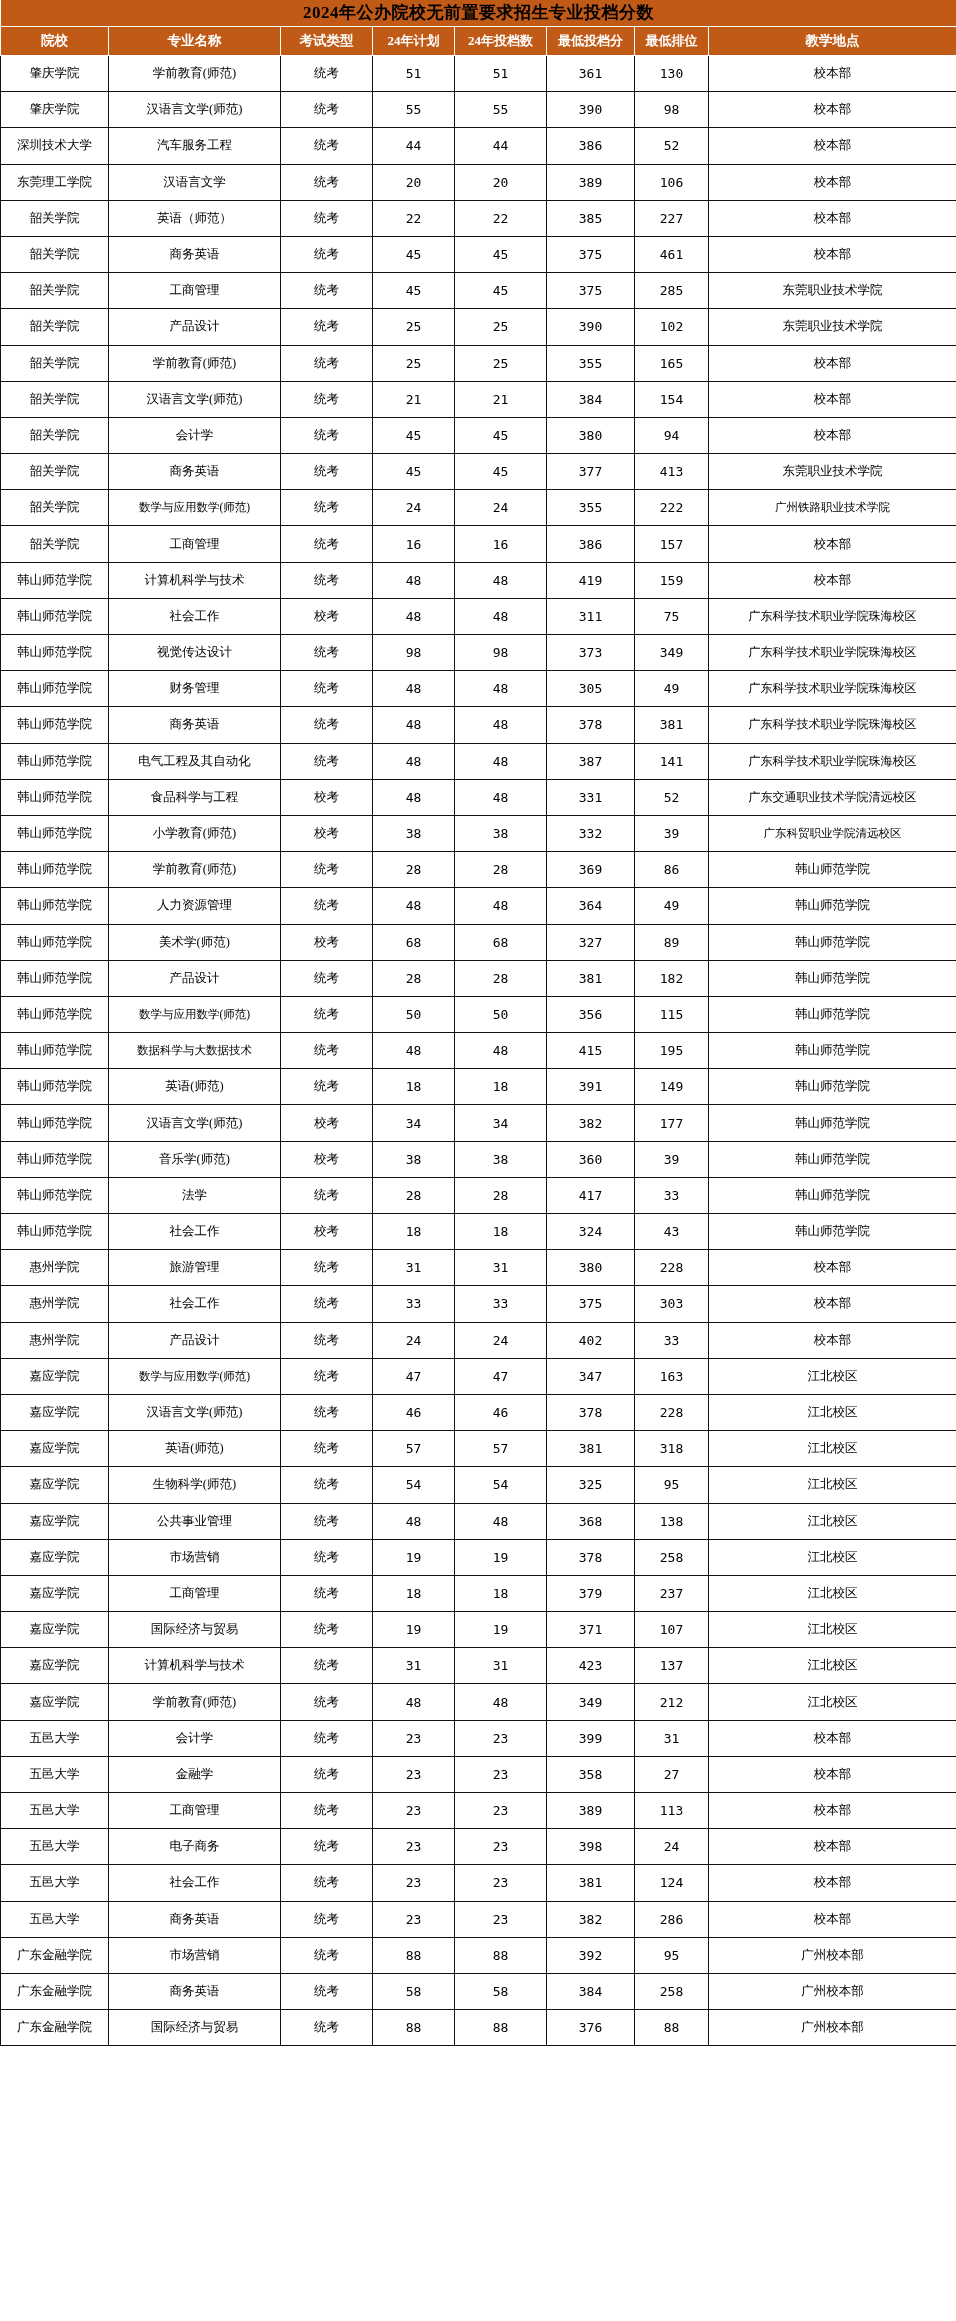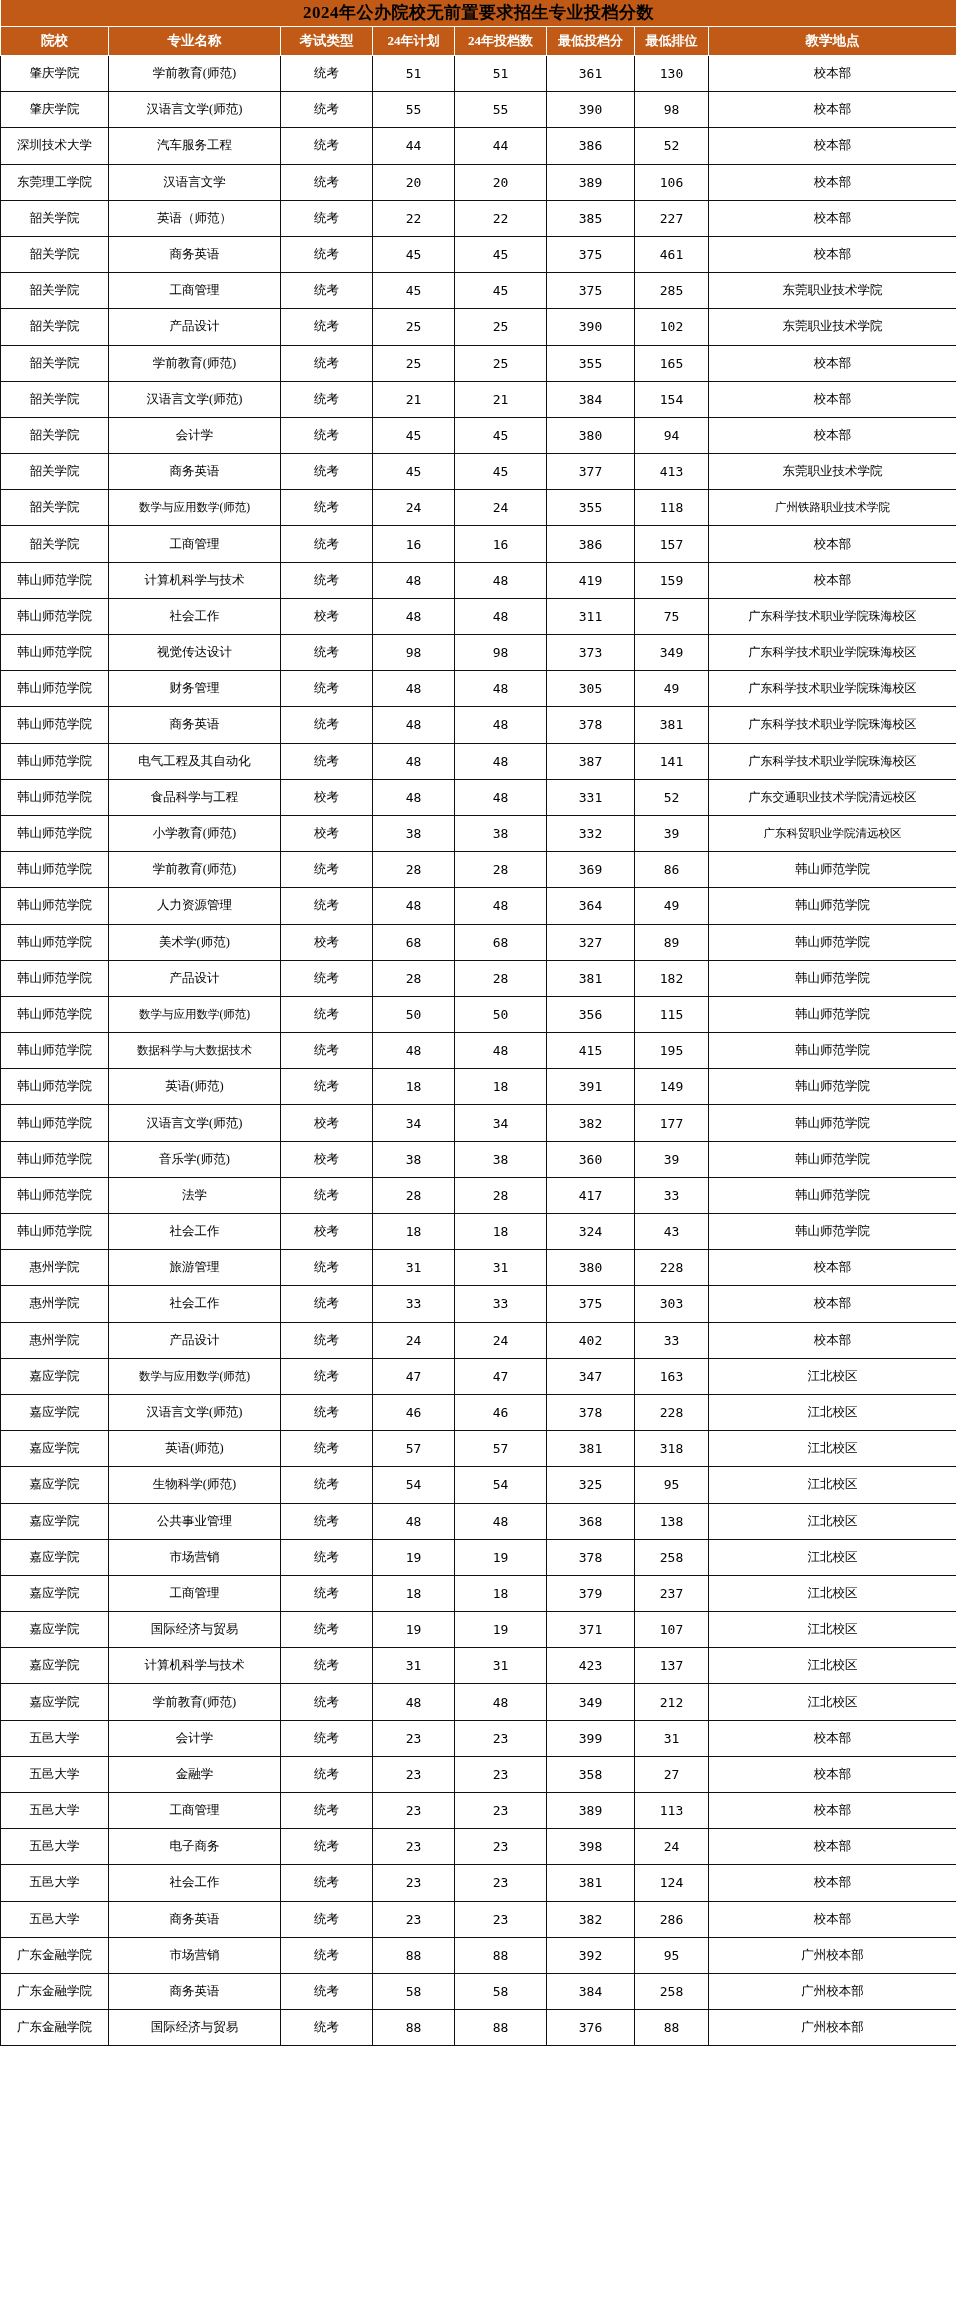--- a/index.html
+++ b/index.html
@@ -242,21 +242,21 @@
           <td class="num">413</td>
           <td>东莞职业技术学院</td>
         </tr>
         <tr class="data-row">
           <td>韶关学院</td>
           <td class="shrink">数学与应用数学(师范)</td>
           <td>统考</td>
           <td class="num">24</td>
           <td class="num">24</td>
           <td class="num">355</td>
-          <td class="num">118</td>
+          <td class="num">222</td>
           <td class="shrink">广州铁路职业技术学院</td>
         </tr>
         <tr class="data-row">
           <td>韶关学院</td>
           <td>工商管理</td>
           <td>统考</td>
           <td class="num">16</td>
           <td class="num">16</td>
           <td class="num">386</td>
           <td class="num">157</td>

